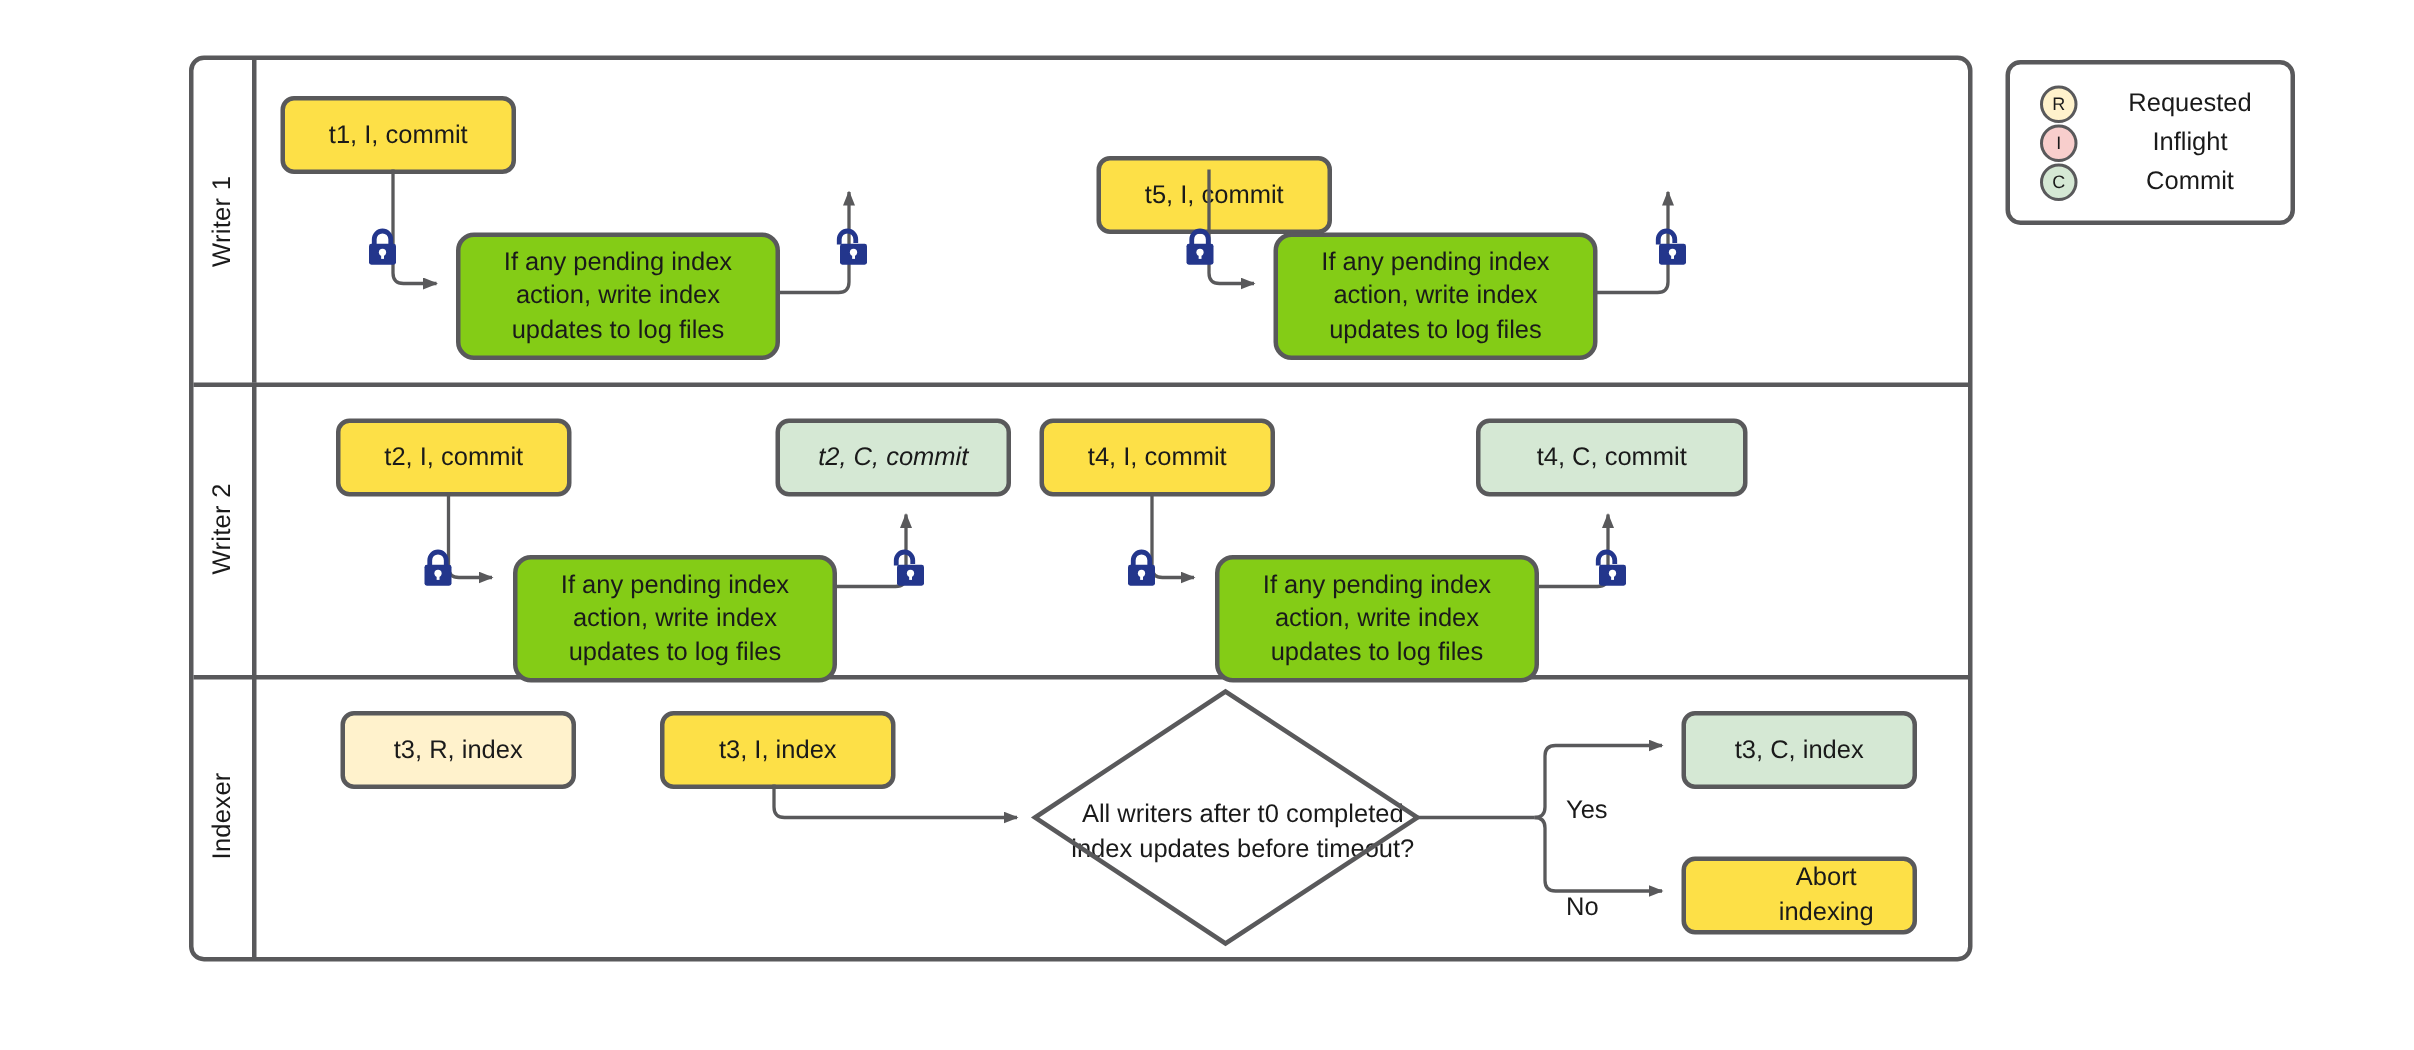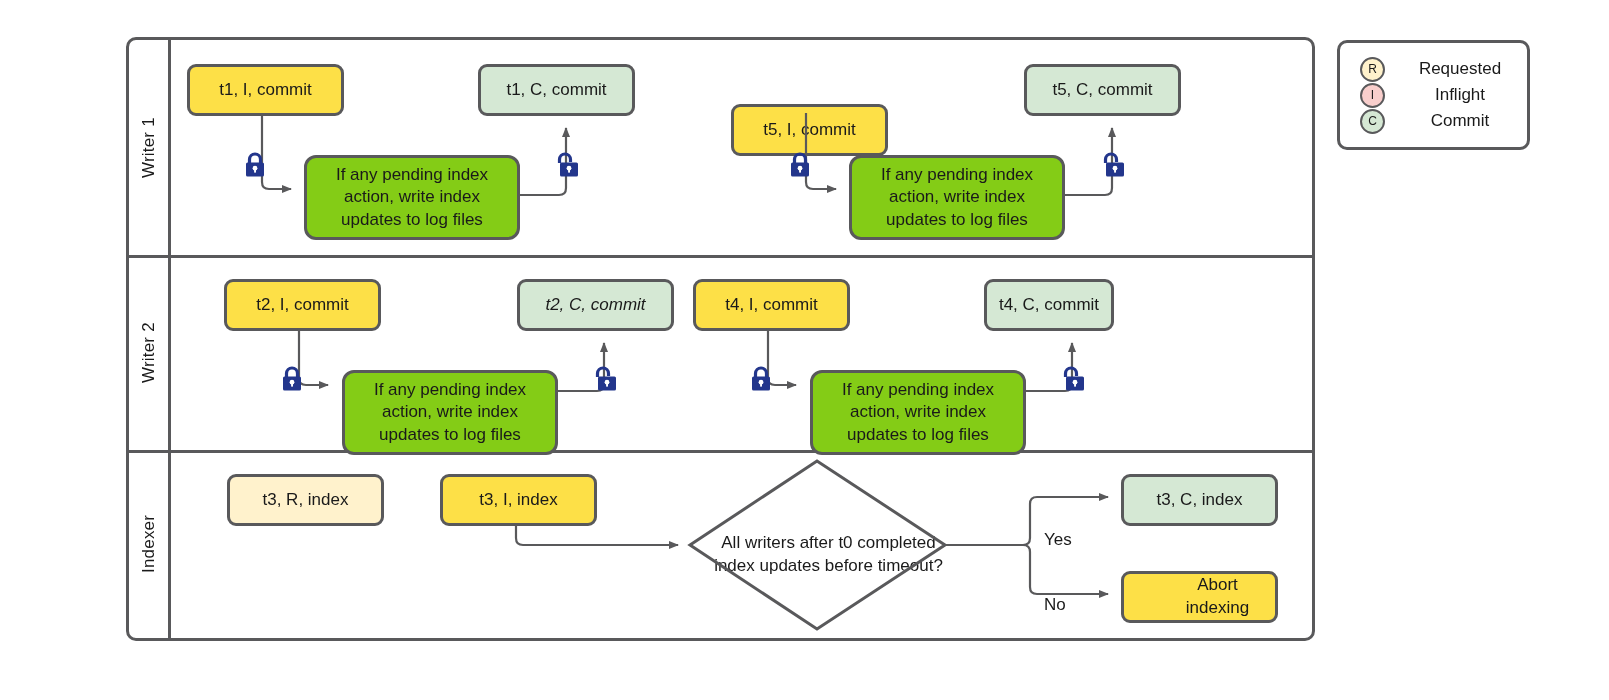--- a/index.html
+++ b/index.html
@@ -158,39 +158,37 @@
       <span class="lane-label">Writer 2</span>
     </div>
     <div class="abs lane-label-col" style="top:410px; height:188px;">
       <span class="lane-label">Indexer</span>
     </div>
 
     <div class="abs node inflight" style="left:58px; top:24px; width:157px; height:52px;">t1, I, commit</div>
 
     <div class="abs node plain" style="left:175px; top:115px; width:216px; height:85px;">If any pending index action, write index updates to log files</div>
 
-    <div class="abs node commit" style="left:349px; top:24px; width:157px; height:52px;">t1, C, commit</div>
 
     <div class="abs node inflight" style="left:602px; top:24px; width:157px; height:52px;margin-top:40px;">t5, I, commit</div>
 
     <div class="abs node plain" style="left:720px; top:115px; width:216px; height:85px;">If any pending index action, write index updates to log files</div>
 
-    <div class="abs node commit" style="left:895px; top:24px; width:157px; height:52px;">t5, C, commit</div>
 
     <div class="abs node inflight" style="left:95px; top:239px; width:157px; height:52px;text-align:center;">t2, I, commit</div>
 
     <div class="abs node plain" style="left:213px; top:330px; width:216px; height:85px;">If any pending index action, write index updates to log files</div>
 
     <div class="abs node commit" style="left:388px; top:239px; width:157px; height:52px;font-style:italic;">t2, C, commit</div>
 
     <div class="abs node inflight" style="left:564px; top:239px; width:157px; height:52px;">t4, I, commit</div>
 
     <div class="abs node plain" style="left:681px; top:330px; width:216px; height:85px;">If any pending index action, write index updates to log files</div>
 
-    <div class="abs node commit" style="left:855px; top:239px; width:130px; height:52px;">t4, C, commit</div>
+    <div class="abs node commit" style="left:855px; top:239px; width:181px; height:52px;">t4, C, commit</div>
 
     <div class="abs node requested" style="left:58px; top:434px; width:157px; height:52px;">t3, R, index</div>
 
     <div class="abs node inflight" style="left:311px; top:434px; width:157px; height:52px;">t3, I, index</div>
 
     <div id="decision-text" class="abs" style="left:578px; top:480px; width:243px; height:70px;">All writers after t0 completed index updates before timeout?</div>
 
     <div class="abs node commit" style="left:992px; top:434px; width:157px; height:52px;">t3, C, index</div>
 
     <div class="abs node inflight" style="left:992px; top:531px; width:157px; height:52px;padding-left:42px;">Abort indexing</div>

